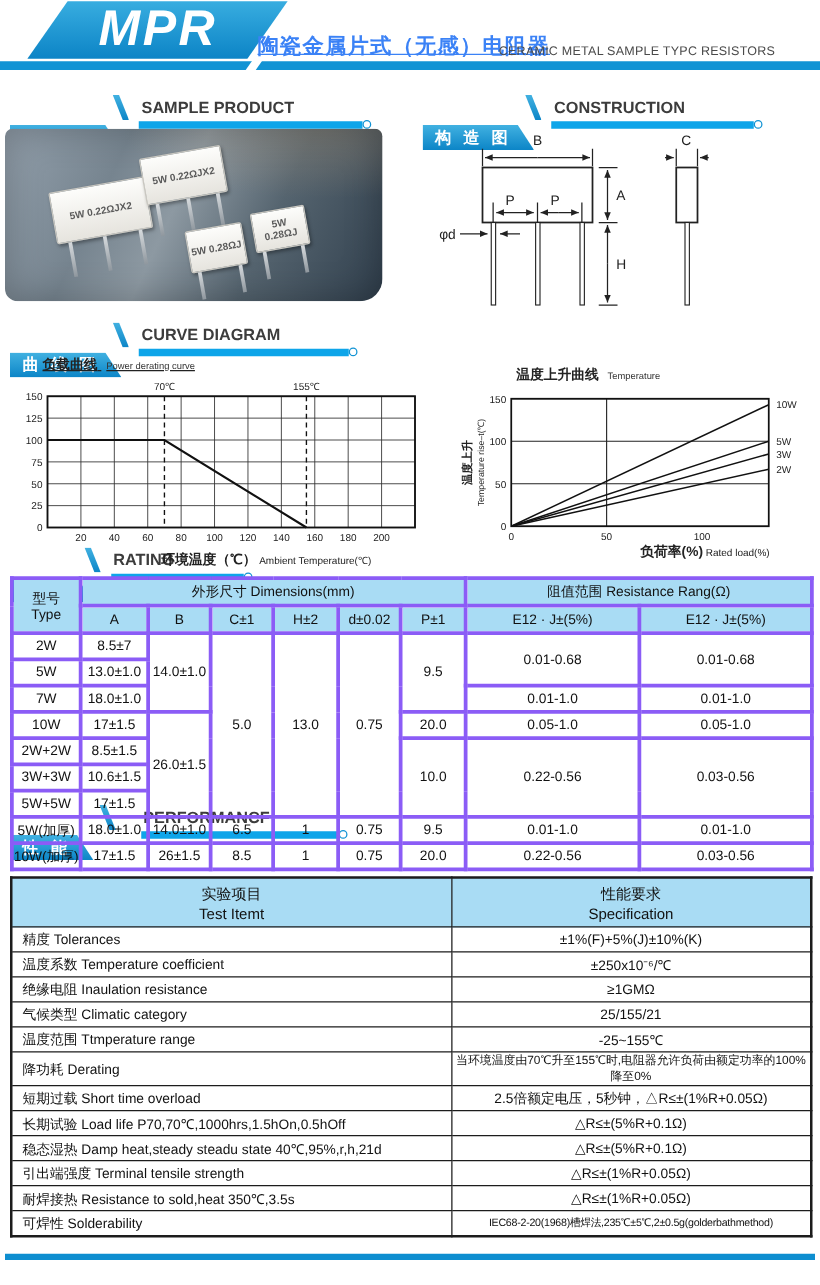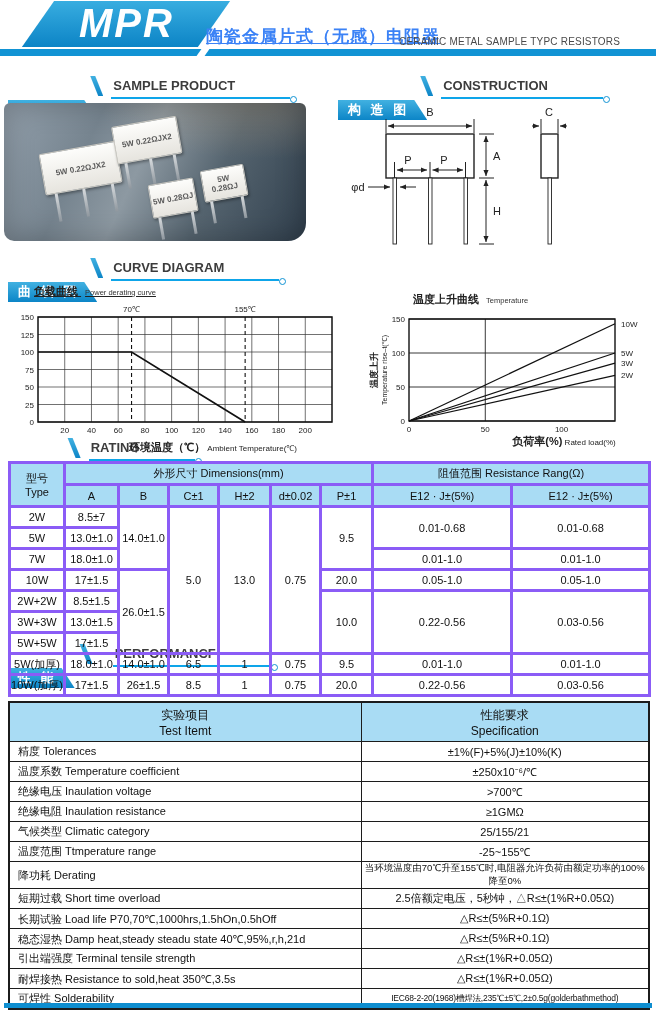--- a/index.html
+++ b/index.html
@@ -17,21 +17,21 @@
   .hdr-slash{position:absolute;left:199px;top:46px;width:8px;height:13px;background:#fff;transform:skewX(-35deg);}
 
   
   .sec{position:absolute;display:flex;align-items:flex-start;height:22px;}
   .sec-zh{position:relative;background:linear-gradient(180deg,#41b1e1,#0c85c7);color:#fff;
     font-size:13px;font-weight:bold;letter-spacing:3px;line-height:20px;height:20px;
     padding:0 18px 0 10px;clip-path:polygon(0 0,calc(100% - 13px) 0,100% 100%,0 100%);margin-top:24px;}
   .sec-tail{width:18px;height:20px;margin-left:-12px;background:linear-gradient(180deg,#41b1e1,#0c85c7);
     clip-path:polygon(5px 0,10px 0,18px 100%,13px 100%);}
   .sec-en{margin-left:8px;font-size:13px;font-weight:bold;color:#3c3c3c;line-height:19px;
-    position:relative;padding:0 55px 2px 2px;border-bottom:2px solid #0ea5e9;}
+    position:relative;padding:0 55px 2px 2px;border-bottom:6px solid #0ea5e9;}
   .sec-en::after{content:'';position:absolute;right:-7px;bottom:-6px;width:5px;height:5px;
     border:1.5px solid #1193d4;border-radius:50%;background:#fff;}
 
   
   .photo{position:absolute;left:4px;top:103px;width:302px;height:138px;border-radius:6px 6px 18px 10px;
     background:
       radial-gradient(120% 90% at 85% 0%,rgba(173,150,120,.35),rgba(0,0,0,0) 45%),
       linear-gradient(115deg,#93a0ac 0%,#76848f 28%,#8d99a2 45%,#55646f 68%,#31404e 100%);
     overflow:hidden;box-shadow:inset 0 0 30px rgba(0,0,0,.25);}
   .resistor{position:absolute;display:flex;flex-direction:column;align-items:center;transform:rotate(-10deg);}
@@ -344,21 +344,21 @@
         </tr>
         <tr>
           <td>2W+2W</td>
           <td>8.5±1.5</td>
           <td rowspan="3">10.0</td>
           <td rowspan="3">0.22-0.56</td>
           <td rowspan="3">0.03-0.56</td>
         </tr>
         <tr>
           <td>3W+3W</td>
-          <td>13.0±1.5</td>
+          <td>10.6±1.5</td>
         </tr>
         <tr>
           <td>5W+5W</td>
           <td>17±1.5</td>
         </tr>
         <tr>
           <td>5W(加厚)</td>
           <td>18.0±1.0</td>
           <td>14.0±1.0</td>
           <td>6.5</td>
@@ -402,24 +402,20 @@
     <tbody>
         <tr>
           <td class="item">精度 Tolerances</td>
           <td class="spec">±1%(F)+5%(J)±10%(K)</td>
         </tr>
         <tr>
           <td class="item">温度系数 Temperature coefficient</td>
           <td class="spec">±250x10⁻⁶/℃</td>
         </tr>
         <tr>
-          <td class="item">绝缘电压 Inaulation voltage</td>
-          <td class="spec">&gt;700℃</td>
-        </tr>
-        <tr>
           <td class="item">绝缘电阻 Inaulation resistance</td>
           <td class="spec">≥1GMΩ</td>
         </tr>
         <tr>
           <td class="item">气候类型 Climatic category</td>
           <td class="spec">25/155/21</td>
         </tr>
         <tr>
           <td class="item">温度范围 Ttmperature range</td>
           <td class="spec">-25~155℃</td>

